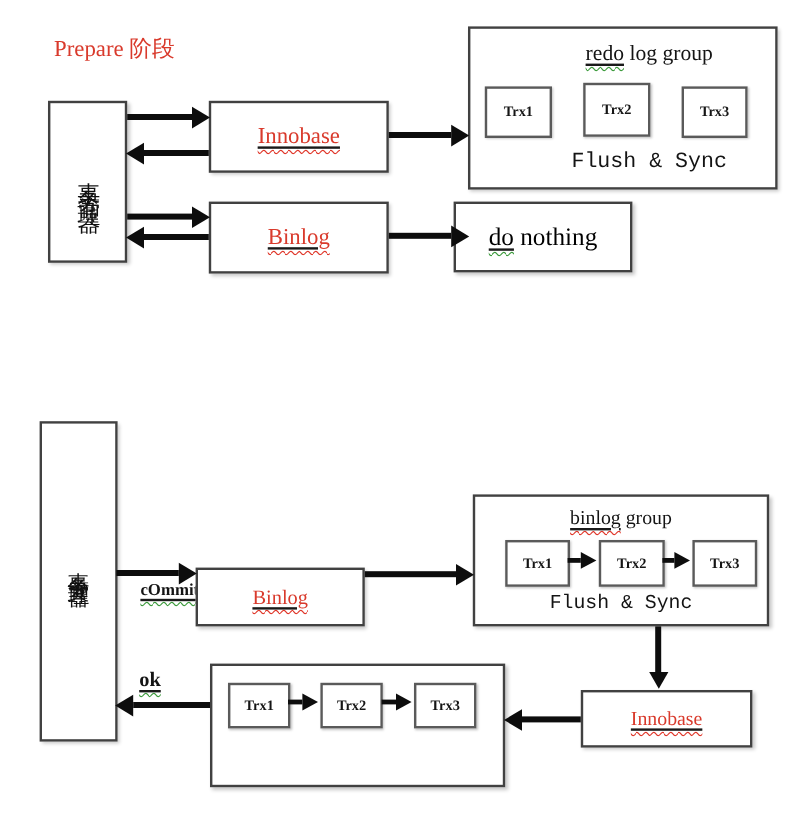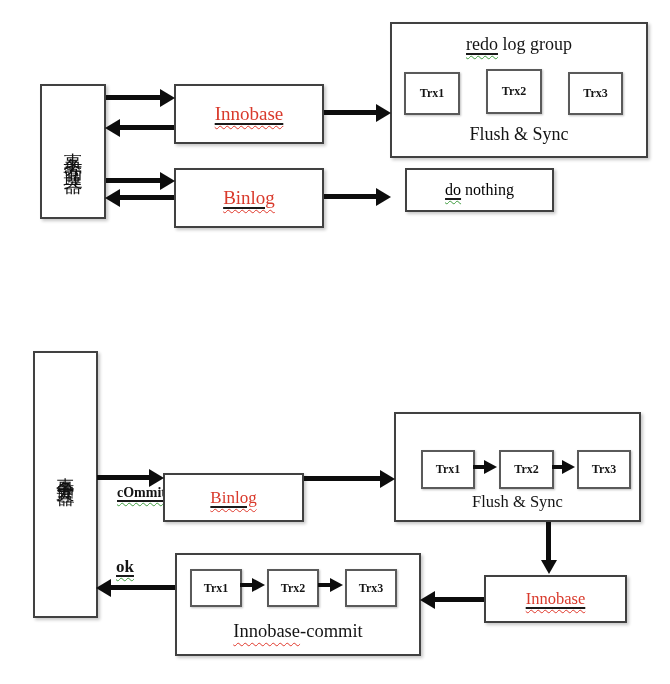--- a/index.html
+++ b/index.html
@@ -44,21 +44,21 @@
     text-orientation:upright;
     color:#111;
   }
   .tm1-text{font-size:19px;letter-spacing:6px;}
   .tm2-text{font-size:18px;letter-spacing:3px;margin-bottom:28px;}
   .redlbl{color:var(--red-text);}
   .wavy-g{text-decoration:underline wavy var(--squiggle-green);text-decoration-thickness:1px;text-underline-offset:5px;}
   .wavy-r{text-decoration:underline wavy var(--squiggle-red);text-decoration-thickness:1px;text-underline-offset:5px;}
   .usolid{text-decoration:underline solid #1a1a1a;text-decoration-thickness:1.5px;text-underline-offset:3px;}
   .group-title{position:absolute;width:100%;text-align:center;color:#141414;}
-  .group-footer{position:absolute;width:100%;text-align:center;color:#141414;}
+  .group-footer{position:absolute;width:100%;text-align:center;color:#141414;font-family:Liberation Mono, monospace;}
   
   .arr{position:absolute;background:var(--arrow);height:5px;}
   .arr.head-r::after{
     content:"";position:absolute;left:100%;top:50%;transform:translateY(-50%);
     border-left:15px solid var(--arrow);
     border-top:9px solid transparent;border-bottom:9px solid transparent;
   }
   .arr.head-l::before{
     content:"";position:absolute;right:100%;top:50%;transform:translateY(-50%);
     border-right:15px solid var(--arrow);
@@ -74,48 +74,49 @@
   }
   .flow-label{position:absolute;color:#141414;white-space:nowrap;}
   .commit-lbl{left:117px;top:449px;font-size:14px;font-weight:bold;margin-top:36px;}
   .ok-lbl{left:116px;top:557px;font-size:17px;font-weight:bold;}
 </style>
 </head>
 <body>
 
 <div class="canvas">
 
+  <div class="section-title prepare-title">Prepare 阶段</div>
 
   <div class="box" style="left:40px;top:84px;width:66px;height:135px;">
     <span class="vtext tm1-text">事务管理器</span>
   </div>
 
   <div class="box" style="left:174px;top:84px;width:150px;height:60px;font-size:19px;">
     <span class="wavy-r"><span class="usolid redlbl">Innobase</span></span>
   </div>
 
   <div class="box" style="left:174px;top:168px;width:150px;height:60px;font-size:19px;">
     <span class="wavy-r"><span class="usolid redlbl">Binlog</span></span>
   </div>
 
-  <div class="box groupbox" style="left:390px;top:22px;width:258px;height:136px;">
+  <div class="box groupbox" style="left:390px;top:22px;width:258px;height:136px;padding-left:22px;">
     <div class="group-title" style="top:10px;font-size:18px;"><span class="wavy-g"><span class="usolid">redo</span></span><span> log group</span></div>
     <div class="trx" style="left:12px;top:48px;width:56px;height:43px;">
         <span>Trx1</span>
       </div>
     <div class="trx" style="left:94px;top:45px;width:56px;height:45px;">
         <span>Trx2</span>
       </div>
     <div class="trx" style="left:176px;top:48px;width:55px;height:43px;">
         <span>Trx3</span>
       </div>
     <div class="group-footer" style="bottom:11px;font-size:18px;">Flush &amp; Sync</div>
   </div>
 
-  <div class="box" style="left:405px;top:168px;width:149px;height:44px;font-size:16px;">
+  <div class="box" style="left:378px;top:168px;width:149px;height:59px;font-size:21px;">
     <span><span class="wavy-g"><span class="usolid">do</span></span><span> nothing</span></span>
   </div>
 
   <div class="arr head-r" style="left:106px;top:95px;width:54px;"></div>
   <div class="arr head-l" style="left:120px;top:125px;width:54px;"></div>
   <div class="arr head-r" style="left:106px;top:178px;width:54px;"></div>
   <div class="arr head-l" style="left:120px;top:195px;width:54px;"></div>
   <div class="arr head-r" style="left:324px;top:110px;width:52px;"></div>
   <div class="arr head-r" style="left:324px;top:194px;width:52px;"></div>
 
@@ -124,20 +125,21 @@
     <span class="vtext tm2-text">事务管理器</span>
   </div>
 
   <div class="flow-label commit-lbl"><span class="wavy-g"><span class="usolid">cOmmit</span></span></div>
 
   <div class="box" style="left:163px;top:473px;width:141px;height:49px;font-size:17px;">
     <span class="wavy-r"><span class="usolid redlbl">Binlog</span></span>
   </div>
 
   <div class="box groupbox" style="left:394px;top:412px;width:247px;height:110px;">
+    <div class="group-title" style="top:8px;font-size:16.5px;"><span class="wavy-r"><span class="usolid">binlog</span></span><span> group</span></div>
     <div class="trx" style="left:25px;top:36px;width:54px;height:39px;">
         <span>Trx1</span>
       </div>
     <div class="trx" style="left:103px;top:36px;width:55px;height:39px;">
         <span>Trx2</span>
       </div>
     <div class="trx" style="left:181px;top:36px;width:54px;height:39px;">
         <span>Trx3</span>
       </div>
     <div class="group-footer" style="bottom:8px;font-size:16.5px;">Flush &amp; Sync</div>
@@ -150,21 +152,20 @@
   <div class="box groupbox" style="left:175px;top:553px;width:246px;height:103px;">
     <div class="trx" style="left:13px;top:14px;width:52px;height:38px;">
         <span>Trx1</span>
       </div>
     <div class="trx" style="left:90px;top:14px;width:52px;height:38px;">
         <span>Trx2</span>
       </div>
     <div class="trx" style="left:168px;top:14px;width:52px;height:38px;">
         <span>Trx3</span>
       </div>
-    <div class="group-footer" style="bottom:12px;font-size:18.5px;"><span class="wavy-r"><span>Innobase</span></span><span>-commit</span></div>
   </div>
 
   <div class="flow-label ok-lbl"><span class="wavy-g"><span class="usolid">ok</span></span></div>
 
   <div class="arr head-r" style="left:97px;top:475px;width:52px;"></div>
   <div class="arr head-r" style="left:304px;top:476px;width:76px;"></div>
   <div class="arr-v head-d" style="left:546px;top:522px;height:38px;"></div>
   <div class="arr head-l" style="left:435px;top:597px;width:49px;"></div>
   <div class="arr head-l" style="left:111px;top:585px;width:64px;"></div>
 

